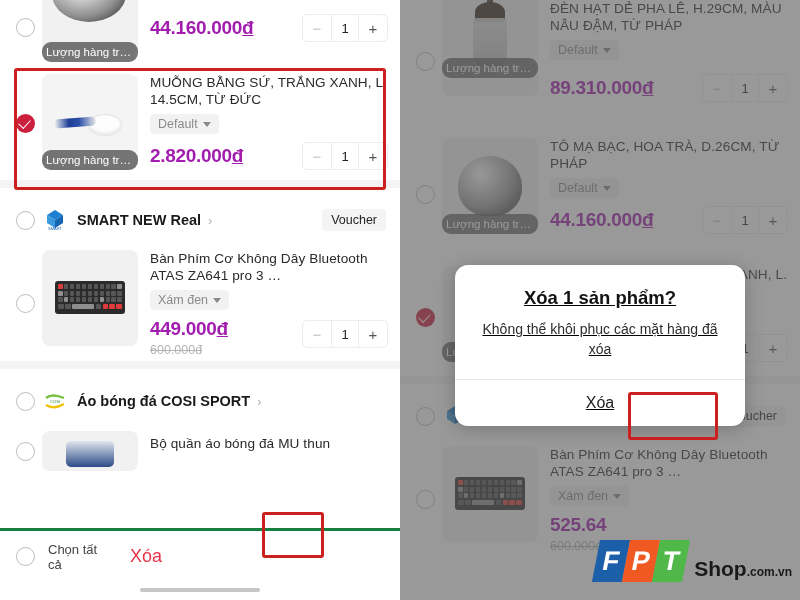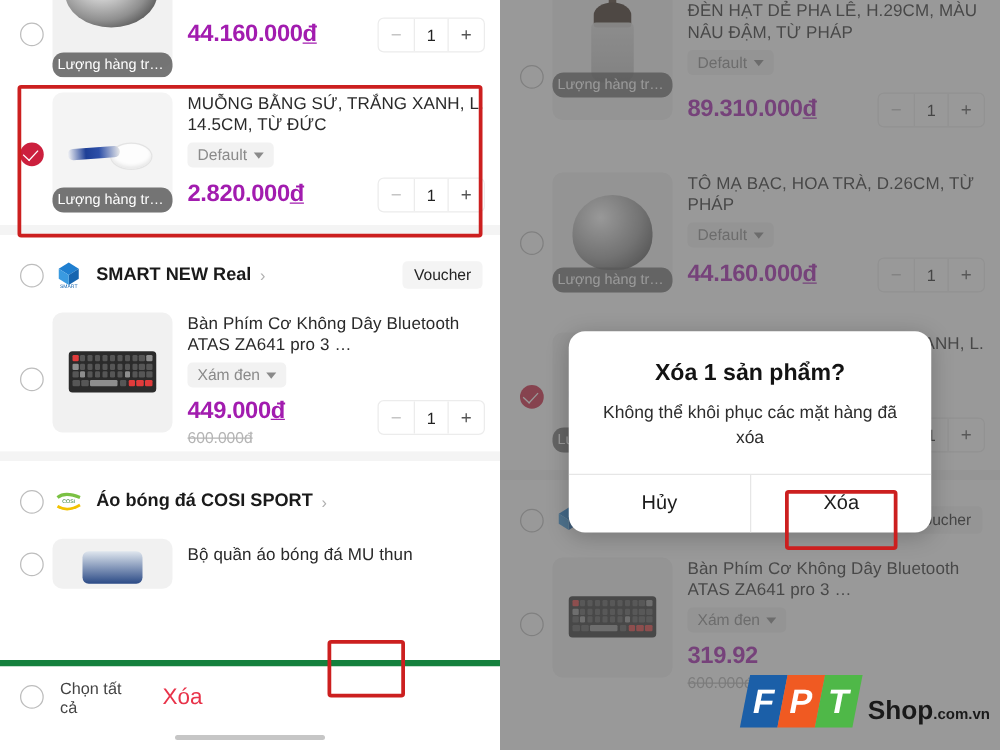--- a/index.html
+++ b/index.html
@@ -97,37 +97,38 @@
 
   .sep { height: 8px; background: #f4f4f4; }
 
   
   .hl-box { position: absolute; border: 3px solid #cc1f1f; border-radius: 3px;
             z-index: 30; pointer-events: none; }
 
   
   .bottom-bar {
     position: absolute; left: 0; bottom: 0; width: 400px; height: 72px;
-    background: #fff; border-top: 5px solid #15803d;
+    background: #fff; border-top: 3px solid #15803d;
     display: flex; align-items: center; padding: 0 10px 18px 10px; z-index: 25;
   }
   .selall { display: flex; align-items: center; gap: 8px; }
   .selall-label { font-size: 13px; color: #444; line-height: 15px; max-width: 56px; }
   .wishlist-btn { font-size: 13px; font-weight: 700; color: #111; margin-left: 14px; }
   .delete-btn { margin-left: 14px; font-size: 18px; color: #e8334a; font-weight: 500;
                 padding: 4px 12px; }
   .home-indicator { position: absolute; left: 50%; transform: translateX(-50%);
                     bottom: 8px; width: 120px; height: 4px; border-radius: 3px;
                     background: #c6c6c6; }
 
   
   .modal {
     position: absolute; z-index: 60; background: #fff; border-radius: 13px;
     left: 55px; top: 265px; width: 290px; overflow: hidden;
     box-shadow: 0 3px 18px rgba(0,0,0,.22);
+    text-decoration: underline;
   }
   .modal-title { text-align: center; font-size: 18.5px; font-weight: 700;
                  color: #131313; padding: 22px 16px 10px; }
   .modal-msg { text-align: center; font-size: 14px; color: #2d2d2d;
                line-height: 20px; padding: 0 26px 20px; }
   .modal-actions { display: flex; border-top: 1px solid #e6e6e6; }
   .modal-btn { flex: 1 1 50%; text-align: center; font-size: 16px; color: #1c1c1c;
                padding: 14px 0; position: relative; }
   .modal-btn + .modal-btn { border-left: 1px solid #e6e6e6; }
 
@@ -559,34 +560,33 @@
         </div>
       </div>
       <div class="info-col">
         <div class="prod-title">Bàn Phím Cơ Không Dây Bluetooth ATAS ZA641 pro 3 …</div>
         <div class="variant">
           <span>Xám đen</span>
           <span class="chev-sm"></span>
         </div>
         <div class="price-line">
           <div>
-            <div class="price">319.92</div>
+            <div class="price">525.64</div>
             <div class="price-old">600.000đ</div>
           </div>
         </div>
       </div>
     </div>
 
     <div class="dim-overlay"></div>
 
     <div class="modal">
       <div class="modal-title">Xóa 1 sản phẩm?</div>
       <div class="modal-msg">Không thể khôi phục các mặt hàng đã xóa</div>
       <div class="modal-actions">
-        <div class="modal-btn">Hủy</div>
         <div class="modal-btn">Xóa</div>
       </div>
     </div>
 
     <div class="hl-box" style="left:228px;top:392px;width:90px;height:48px;z-index:65;"></div>
 
     <div class="fpt">
       <div class="fpt-letters">
         <div class="fpt-letter fpt-f">F</div>
         <div class="fpt-letter fpt-p">P</div>

